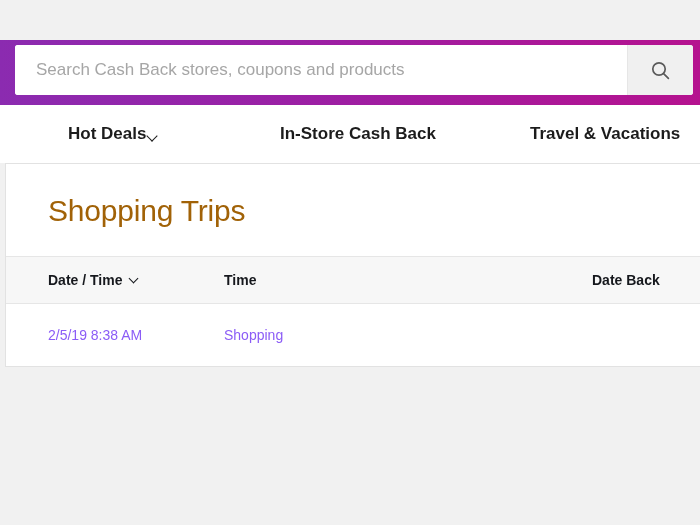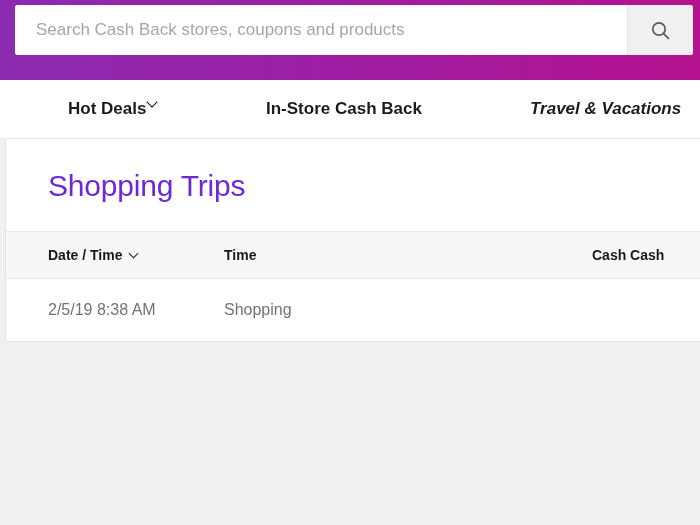--- a/index.html
+++ b/index.html
@@ -11,23 +11,24 @@
     height: 525px;
     overflow: hidden;
     background: #f1f1f1;
     font-family: "Liberation Sans", sans-serif;
     -webkit-font-smoothing: antialiased;
   }
 
   
   .site-header {
     position: relative;
-    height: 80px;
+    height: 65px;
     background: linear-gradient(90deg, #8b2bb0 0%, #9c1fa4 45%, #b5128f 100%);
     box-sizing: border-box;
+    margin-top: 40px;
   }
   .search-wrap {
     position: absolute;
     left: 15px;
     top: 5px;
     right: 7px;
     height: 50px;
     display: flex;
     background: #ffffff;
     border-radius: 3px;
@@ -65,34 +66,34 @@
   .main-nav {
     height: 58px;
     background: #ffffff;
     display: flex;
     align-items: center;
     position: relative;
     overflow: hidden;
   }
   .nav-item {
     display: flex;
-    align-items: flex-start;
+    align-items: flex-end;
     gap: 2px;
     font-size: 17px;
     font-weight: bold;
     color: #1c1c1c;
     white-space: nowrap;
     cursor: pointer;
     position: absolute;
     top: 50%;
     transform: translateY(-50%);
   }
   .nav-item.n0 { left: 68px; }
-  .nav-item.n1 { left: 266px; }
-  .nav-item.n2 { left: 530px; font-style: italic; }
+  .nav-item.n1 { left: 280px; }
+  .nav-item.n2 { left: 530px; }
   .chev {
     display: inline-block;
     width: 11px;
     height: 11px;
     position: relative;
     top: -2px;
   }
   .chev::before {
     content: "";
     position: absolute;
@@ -120,21 +121,21 @@
     box-sizing: border-box;
     width: 696px;
   }
   .card-head {
     padding: 30px 0 28px 42px;
   }
   .page-title {
     margin: 0;
     font-size: 30px;
     font-weight: normal;
-    color: #6d28d9;
+    color: #a16207;
     letter-spacing: -0.2px;
   }
 
   
   .trips-table {
     width: 100%;
     border-collapse: collapse;
     table-layout: fixed;
   }
   .trips-table thead tr {
@@ -147,22 +148,22 @@
     font-size: 14px;
     font-weight: bold;
     color: #16181d;
     padding: 15px 0 15px 0;
     height: 46px;
     box-sizing: border-box;
     white-space: nowrap;
     overflow: hidden;
   }
   .trips-table td {
-    font-size: 16px;
-    color: #737373;
+    font-size: 14px;
+    color: #8b5cf6;
     padding: 0;
     height: 62px;
     white-space: nowrap;
     overflow: hidden;
   }
   .col-date  { width: 218px; padding-left: 42px !important; }
   .col-store { width: 368px; padding-left: 0 !important; }
   .col-cash  { width: 110px; padding-left: 0 !important; }
 
   .th-sortable {
@@ -233,21 +234,21 @@
           <th class="col-date">
             <span class="th-sortable">
               <span>Date / Time</span>
               <span class="chev-sm"></span>
             </span>
           </th>
           <th class="col-store">
             <span>Time</span>
           </th>
           <th class="col-cash">
-            <span>Cash Cash</span>
+            <span>Date Back</span>
           </th>
         </tr>
       </thead>
       <tbody>
         <tr>
           <td class="col-date">2/5/19 8:38 AM</td>
           <td class="col-store">Shopping</td>
           <td class="col-cash"></td>
         </tr>
       </tbody>

